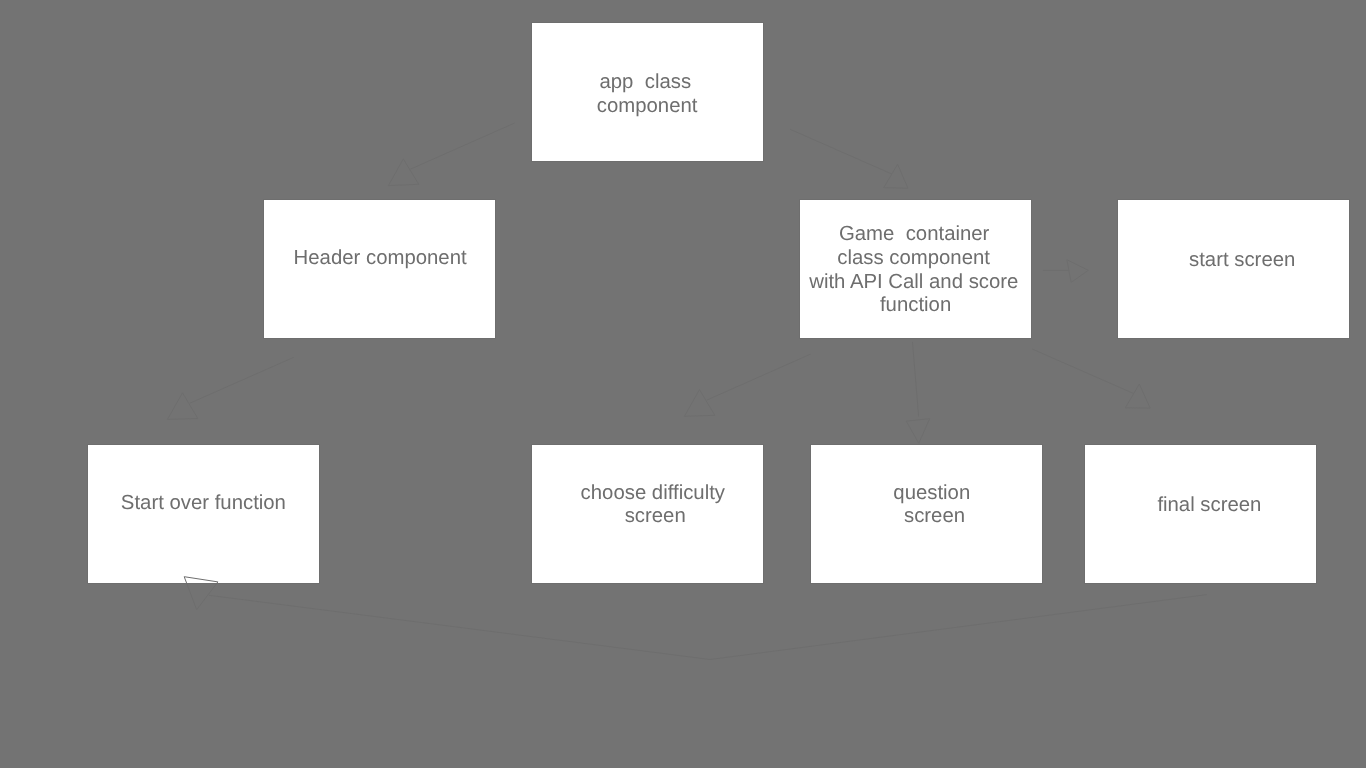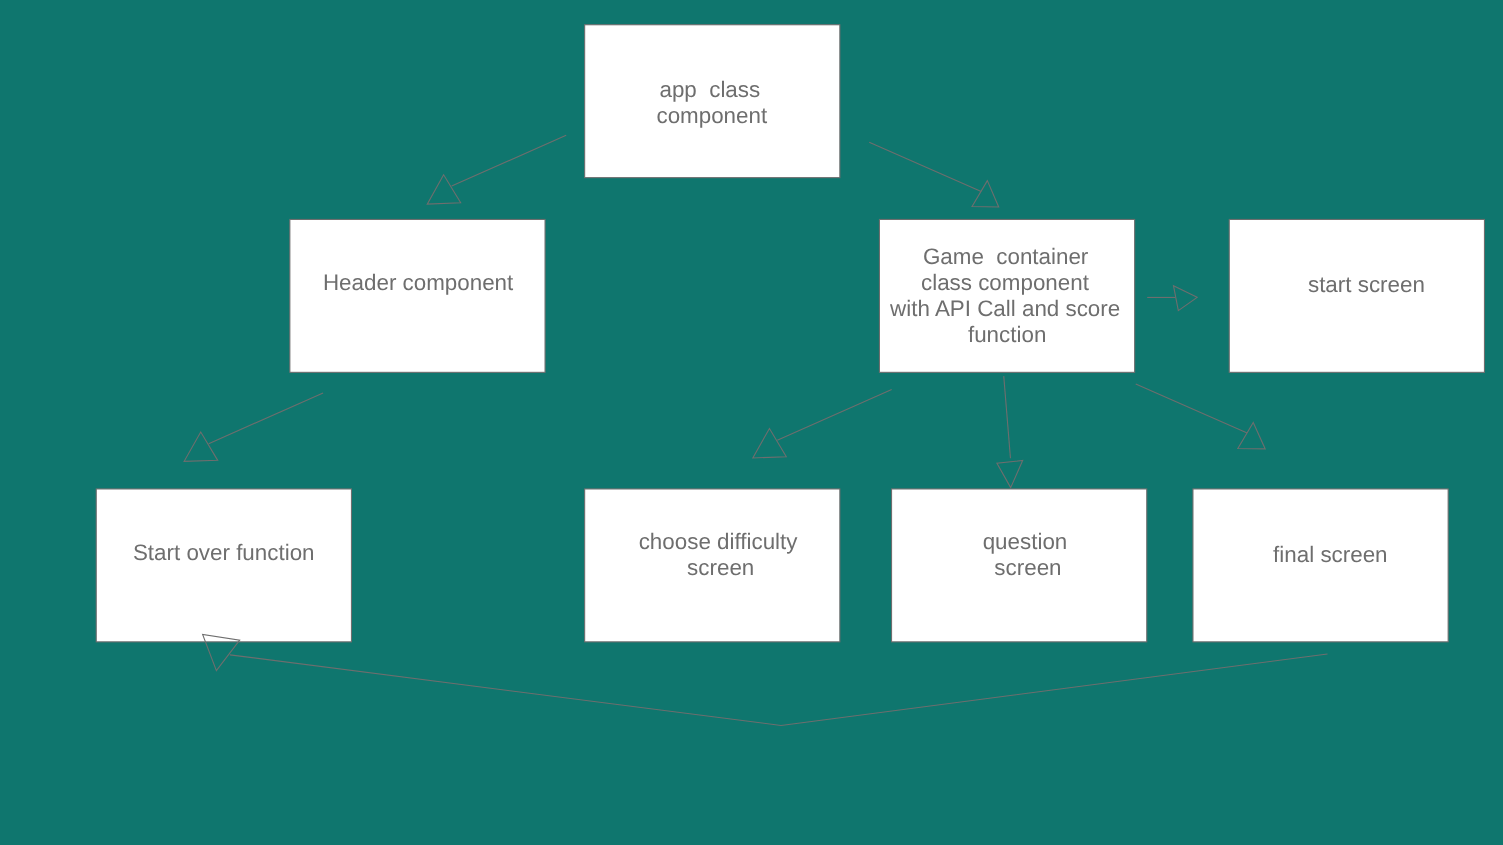--- a/index.html
+++ b/index.html
@@ -8,21 +8,21 @@
     padding: 0;
     width: 1366px;
     height: 768px;
     background: #ffffff;
     overflow: hidden;
   }
   #canvas {
     position: relative;
     width: 1366px;
     height: 768px;
-    background: #0f766e;
+    background: #737373;
   }
   svg.diagram {
     position: absolute;
     left: 0;
     top: 0;
     width: 1366px;
     height: 768px;
     display: block;
     
     transform: translateZ(0);

